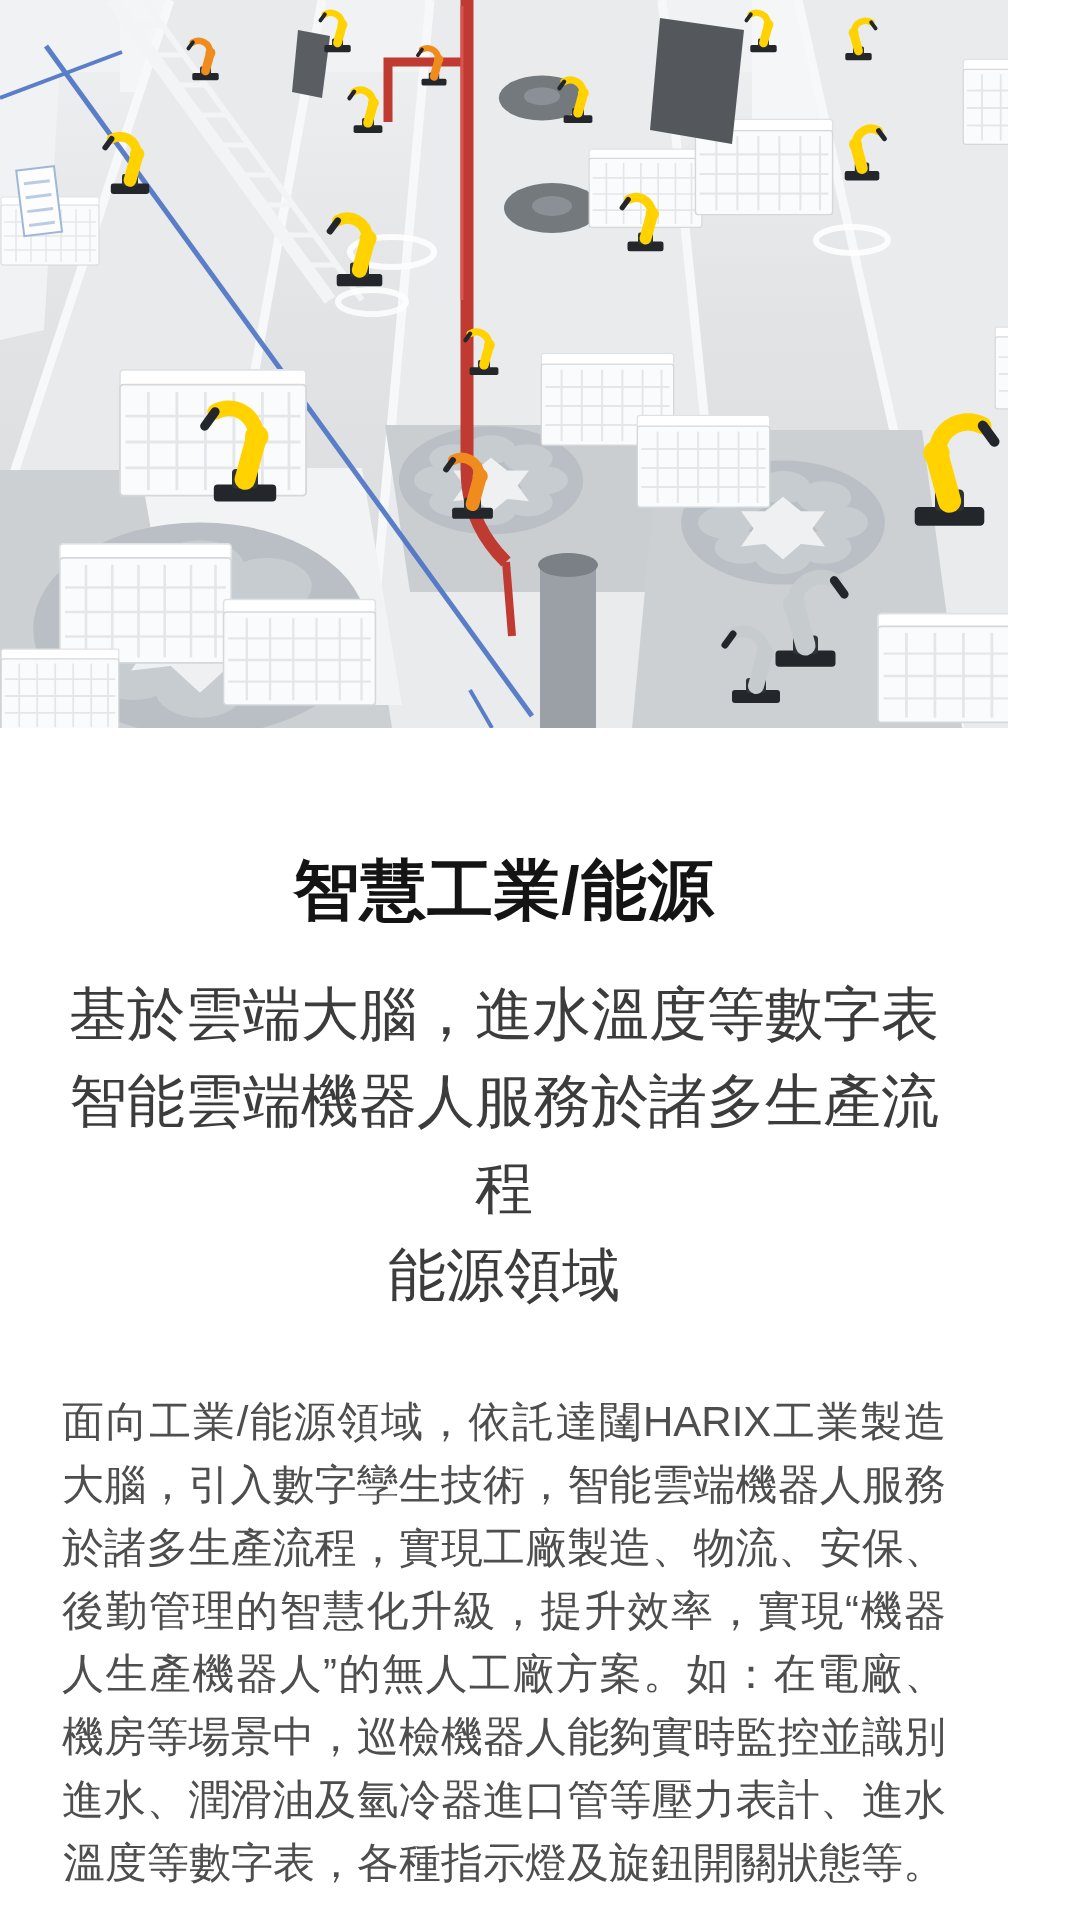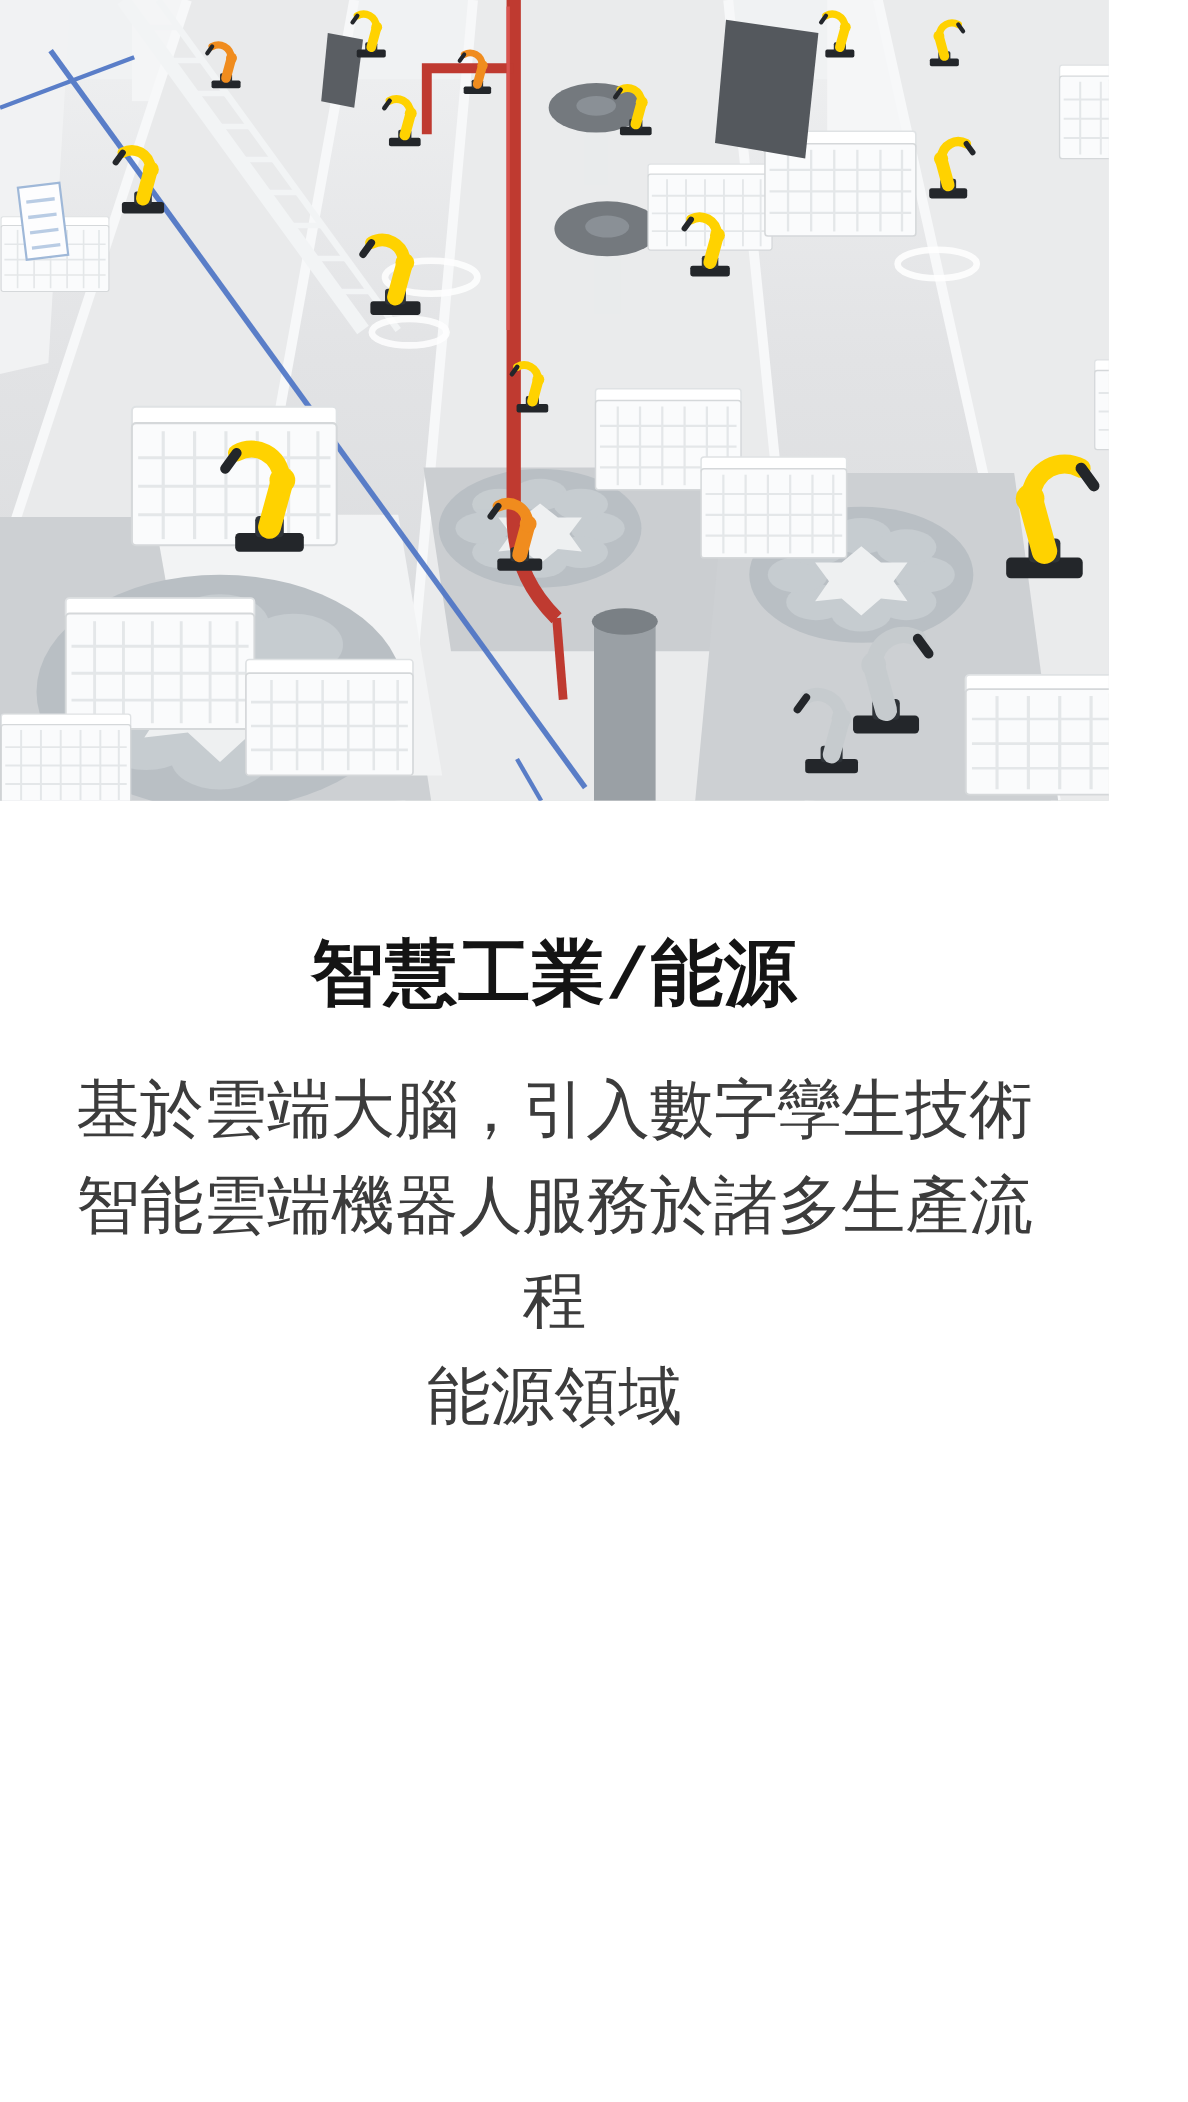--- a/index.html
+++ b/index.html
@@ -1,18 +1,18 @@
 <!DOCTYPE html>
 <html style="--page-bg: #ffffff; --title-color: #141414; --subtitle-color: #3c3c3c; --body-color: #4e4e4e; --robot-yellow: #ffd200; --robot-orange: #f08c1e; --robot-gray: #c6cbce; --pipe-red: #bf3a30; --line-blue: #4a72c4; --floor-light: #f0f1f2; --floor-dark: #d7d9db; --slab-gray: #cdd0d3; --structure-white: #f7f8f9; --cabinet-dark: #54585d; --disc-gray: #b9bfc4;"><head>
 <meta charset="utf-8">
 <style>
   html,body{margin:0;padding:0;background:#ffffff;}
   .page{
     width:1008px;height:1911px;overflow:hidden;background:var(--page-bg,#ffffff);
-    font-family:Liberation Mono, monospace;position:relative;
+    font-family:Liberation Sans, sans-serif;position:relative;
   }
   .hero{margin:0;padding:0;width:1080px;height:728px;display:block;line-height:0;}
   .hero svg{display:block;width:1080px;height:728px;}
   .content{padding:0 62px;text-align:center;}
   .content h1{
     margin:116px 0 0 0;font-size:66px;line-height:1.4;font-weight:600;
     color:var(--title-color,#141414);letter-spacing:1px;
   }
   .content h2{
     margin:34px 0 0 0;font-size:58px;line-height:1.5;font-weight:500;
@@ -207,19 +207,20 @@
         <use href="#robot" transform="translate(1022,388) scale(-1.45,1.45)" style="color:var(--robot-yellow,#ffd200)"></use>
         <use href="#robot" transform="translate(868,548) scale(-1.25,1.25)" style="color:var(--robot-gray,#c6cbce)"></use>
         <use href="#robot" transform="translate(706,608) scale(1.0)" style="color:var(--robot-gray,#c6cbce)"></use>
       </g>
     </svg>
   </figure>
 
   <section class="content">
     <h1>智慧工業/能源</h1>
     <h2>
-      <span>基於雲端大腦，引入數字孿生技術</span>
+      <span>基於雲端大腦，進水溫度等數字表</span>
       <span>智能雲端機器人服務於諸多生產流程</span>
       <span>能源領域</span>
     </h2>
+    <p>面向工業/能源領域，依託達闥HARIX工業製造大腦，引入數字孿生技術，智能雲端機器人服務於諸多生產流程，實現工廠製造、物流、安保、後勤管理的智慧化升級，提升效率，實現“機器人生產機器人”的無人工廠方案。如：在電廠、機房等場景中，巡檢機器人能夠實時監控並識別進水、潤滑油及氫冷器進口管等壓力表計、進水溫度等數字表，各種指示燈及旋鈕開關狀態等。</p>
   </section>
 
 </div>
 
 </body></html>

